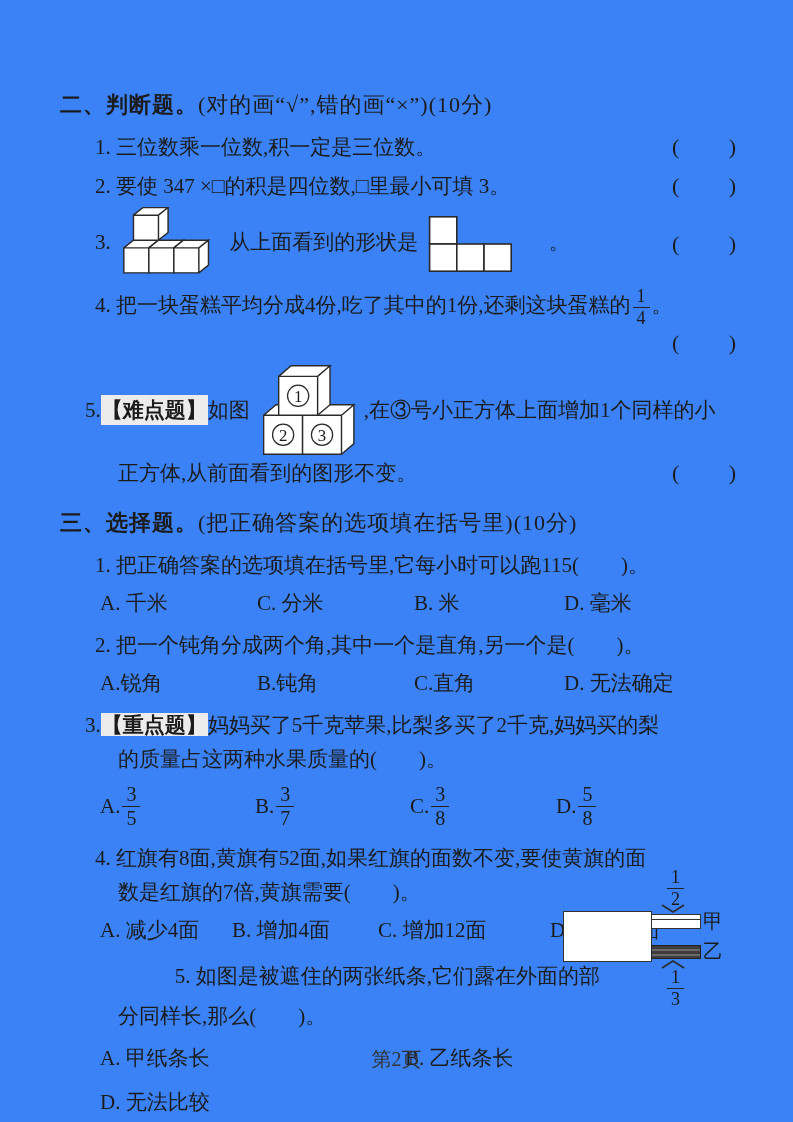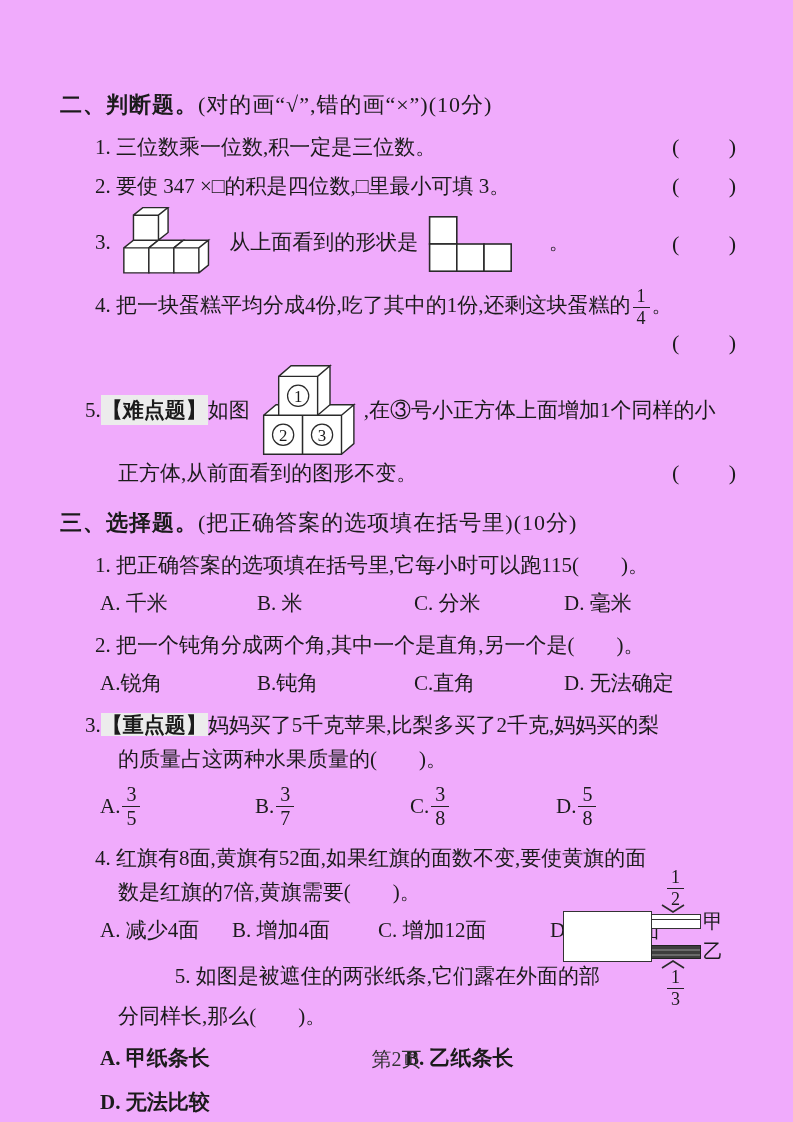--- a/index.html
+++ b/index.html
@@ -1,16 +1,16 @@
 <!DOCTYPE html>
 <html><head>
 <meta charset="utf-8">
 <style>
   html,body{margin:0;padding:0;background:#ffffff;}
-  .page{position:relative;width:793px;height:1122px;background:#f0abfc;
+  .page{position:relative;width:793px;height:1122px;background:#3b82f6;
         font-family:"Liberation Serif","DejaVu Serif",serif;color:#1b1b1b;
         font-size:21px;overflow:hidden;}
   .content{position:absolute;left:60px;top:90px;width:676px;}
   
   .sec{font-size:22px;letter-spacing:1px;}
   .sec .sec-title{font-weight:bold;font-family:"Liberation Sans","DejaVu Sans",sans-serif;}
   
   .jrow{display:flex;align-items:center;margin-top:12px;}
   .jtext{flex:1;margin-left:35px;line-height:30px;}
   .indent2{margin-left:58px;}
@@ -31,21 +31,21 @@
        background:#ececec;padding:0 1px;}
   
   .crow{margin-top:12px;margin-left:35px;line-height:30px;}
   .crow2{margin-top:4px;margin-left:58px;line-height:30px;}
   .opts4{display:grid;grid-template-columns:157px 157px 150px 1fr;margin:8px 0 0 40px;line-height:30px;}
   .opts4b{display:grid;grid-template-columns:132px 146px 172px 1fr;margin:8px 0 0 40px;line-height:30px;}
   .optsfrac{display:flex;margin:10px 0 0 40px;align-items:center;}
   .optfrac-item{display:inline-flex;align-items:center;}
   .ofA{width:155px}.ofB{width:155px}.ofC{width:146px}
   .opts2{display:grid;grid-template-columns:305px 1fr;row-gap:14px;margin:12px 0 0 40px;
-         width:540px;line-height:30px;font-weight:bold;}
+         width:540px;line-height:30px;}
   .q5text{width:505px;}
   
   .strips{position:absolute;left:553px;top:868px;width:190px;height:145px;}
   .cover-rect{position:absolute;left:10px;top:43px;width:87px;height:49px;
               background:#fff;border:1.8px solid #333;}
   .strip-top{position:absolute;left:98px;top:46px;width:48px;height:13px;
              background:#fff;border:1.6px solid #333;}
   .strip-top .midline{position:absolute;left:0;top:4px;width:100%;height:0;
              border-top:1.4px solid #333;}
   .strip-bottom{position:absolute;left:98px;top:77px;width:48px;height:12px;
@@ -175,22 +175,22 @@
     <div class="sec" style="margin-top:20px;">
       <span class="sec-title">三、选择题。</span><span>(把正确答案的选项填在括号里)(10分)</span>
     </div>
 
     <div class="crow">
       <span>1.</span>
       <span>把正确答案的选项填在括号里,它每小时可以跑115(　　)。</span>
     </div>
     <div class="opts4">
       <span>A. 千米</span>
+      <span>C. 分米</span>
       <span>B. 米</span>
-      <span>C. 分米</span>
       <span>D. 毫米</span>
     </div>
 
     <div class="crow">
       <span>2.</span>
       <span>把一个钝角分成两个角,其中一个是直角,另一个是(　　)。</span>
     </div>
     <div class="opts4">
       <span>A.锐角</span>
       <span>B.钝角</span>

